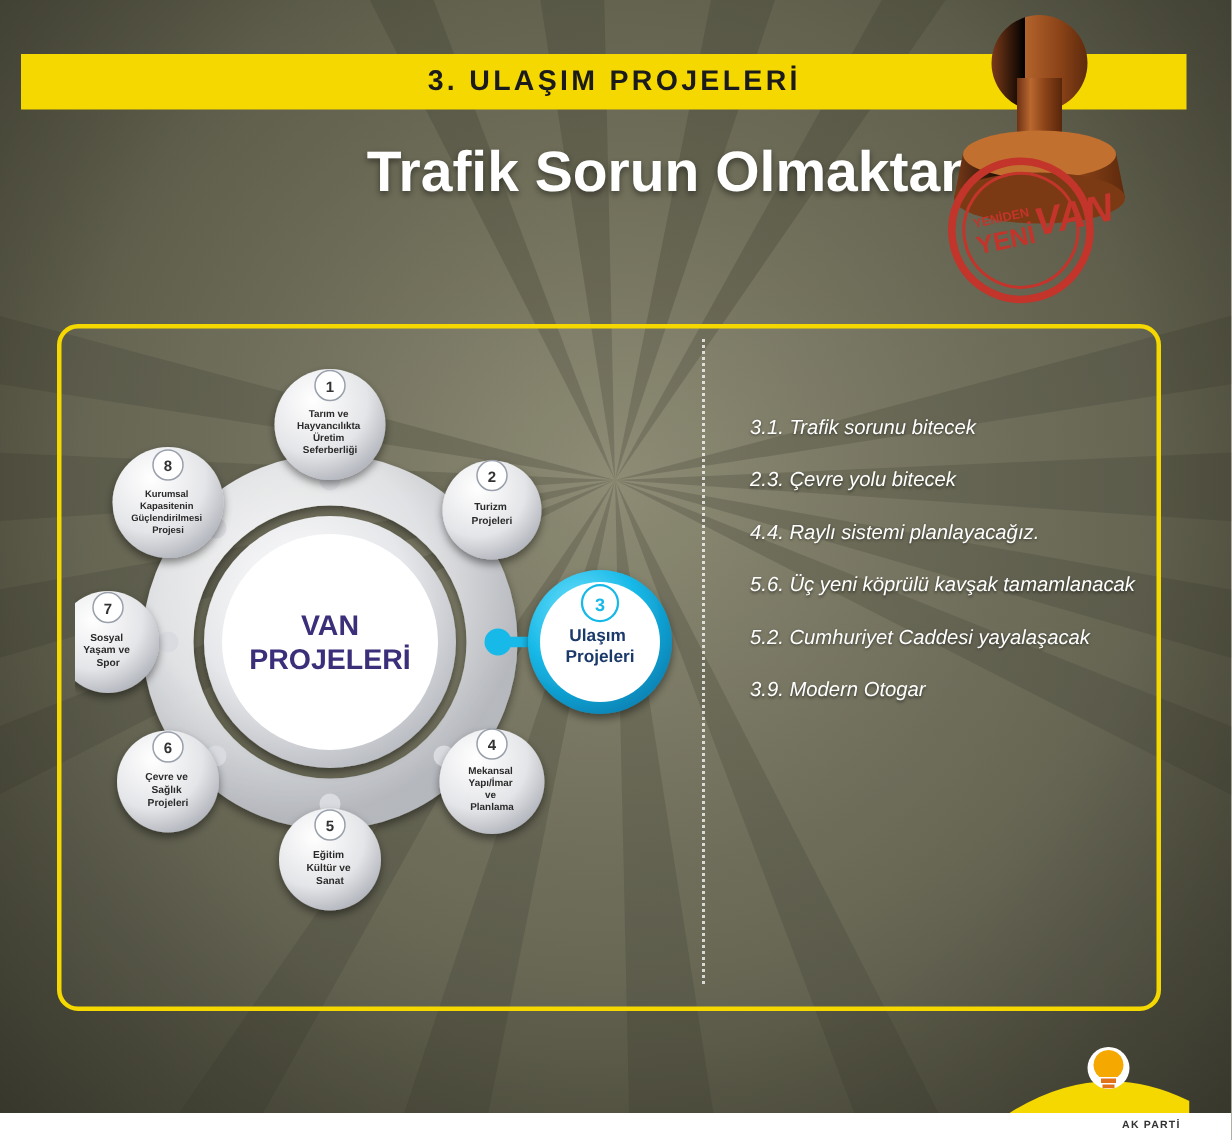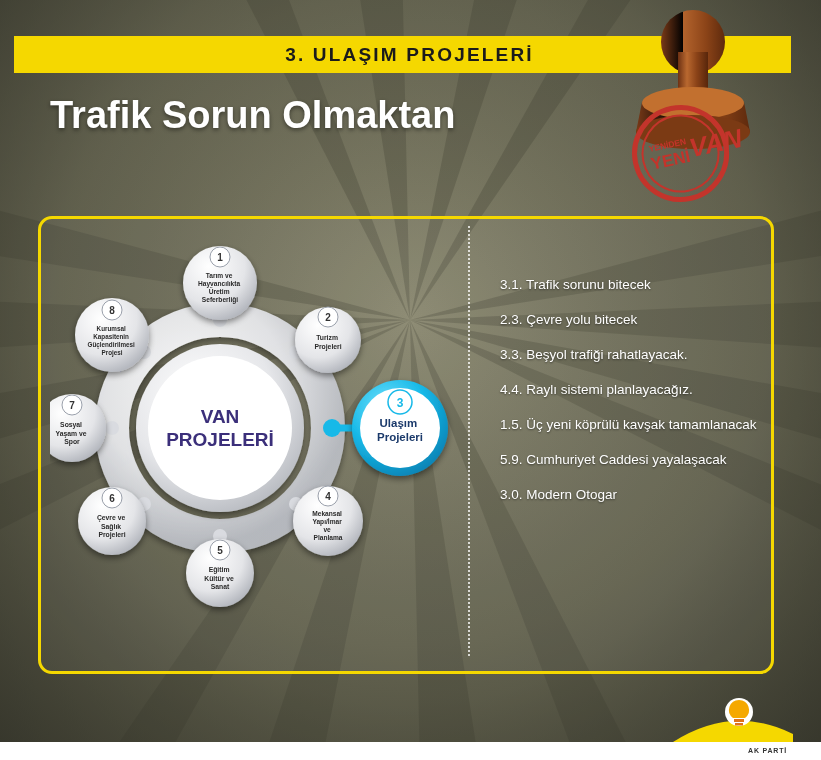--- a/index.html
+++ b/index.html
@@ -18,40 +18,40 @@
   
   #titlebar{
     position:absolute;left:14px;top:36px;width:777px;height:37px;
     background:#f5d800;display:flex;align-items:center;justify-content:center;
   }
   #titlebar .txt{
     font-size:19px;font-weight:bold;color:#1b1b1b;letter-spacing:2.2px;margin-left:14px;
   }
   
   #headline{
-    position:absolute;left:50px;top:92px;width:600px;text-align:left;
+    position:absolute;left:50px;top:92px;width:600px;text-align:right;
     color:#ffffff;font-size:38px;font-weight:bold;line-height:1.22;
     text-shadow:0 2px 4px rgba(0,0,0,.45);
   }
   
   #stamp{position:absolute;right:36px;top:4px;width:185px;height:215px;}
   
   #panel{
     position:absolute;left:38px;top:216px;width:730px;height:452px;
     border:3px solid #f5d800;border-radius:14px;
     background:rgba(255,255,255,0.04);
   }
   #divider{
     position:absolute;left:468px;top:226px;height:430px;
     border-left:2px dotted rgba(255,255,255,.75);
   }
   
   #list{
     position:absolute;left:500px;top:278px;width:285px;
-    color:#ffffff;font-size:13.5px;line-height:1;
+    color:#ffffff;font-size:13.5px;line-height:1;font-style:italic;
   }
   #list .item{margin-bottom:21.5px;text-shadow:0 1px 2px rgba(0,0,0,.5);}
   
   #diagram{position:absolute;left:50px;top:228px;width:410px;height:400px;}
   
   #logo{position:absolute;right:28px;bottom:10px;width:120px;height:62px;}
   #bottomband{
     position:absolute;left:0;right:0;bottom:0;height:18px;background:#ffffff;
   }
 </style>
@@ -265,25 +265,24 @@
         <tspan x="62" dy="8">Kapasitenin</tspan>
         <tspan x="62" dy="8">Güçlendirilmesi</tspan>
         <tspan x="62" dy="8">Projesi</tspan>
       </text>
     </g>
   </svg>
 
   <div id="list">
     <div class="item">3.1. Trafik sorunu bitecek</div>
     <div class="item">2.3. Çevre yolu bitecek</div>
-    <div class="item">3.3. Beşyol trafiği rahatlayacak.</div>
     <div class="item">4.4. Raylı sistemi planlayacağız.</div>
-    <div class="item">1.5. Üç yeni köprülü kavşak tamamlanacak</div>
-    <div class="item">5.9. Cumhuriyet Caddesi yayalaşacak</div>
-    <div class="item">3.0. Modern Otogar</div>
+    <div class="item">5.6. Üç yeni köprülü kavşak tamamlanacak</div>
+    <div class="item">5.2. Cumhuriyet Caddesi yayalaşacak</div>
+    <div class="item">3.9. Modern Otogar</div>
   </div>
 
   <svg id="logo" viewBox="0 0 120 62">
     <path d="M0 54 Q60 16 120 46 L120 62 L0 62 Z" fill="#f5d800"></path>
     <circle cx="66" cy="24" r="14" fill="#ffffff"></circle>
     <path d="M66 12 a10 10 0 0 1 6 18 l-12 0 a10 10 0 0 1 6 -18 z" fill="#f5a800"></path>
     <rect x="61" y="31" width="10" height="3" fill="#e0731a"></rect>
     <rect x="62" y="35" width="8" height="2.5" fill="#e0731a"></rect>
   </svg>
   <div id="bottomband"></div>

